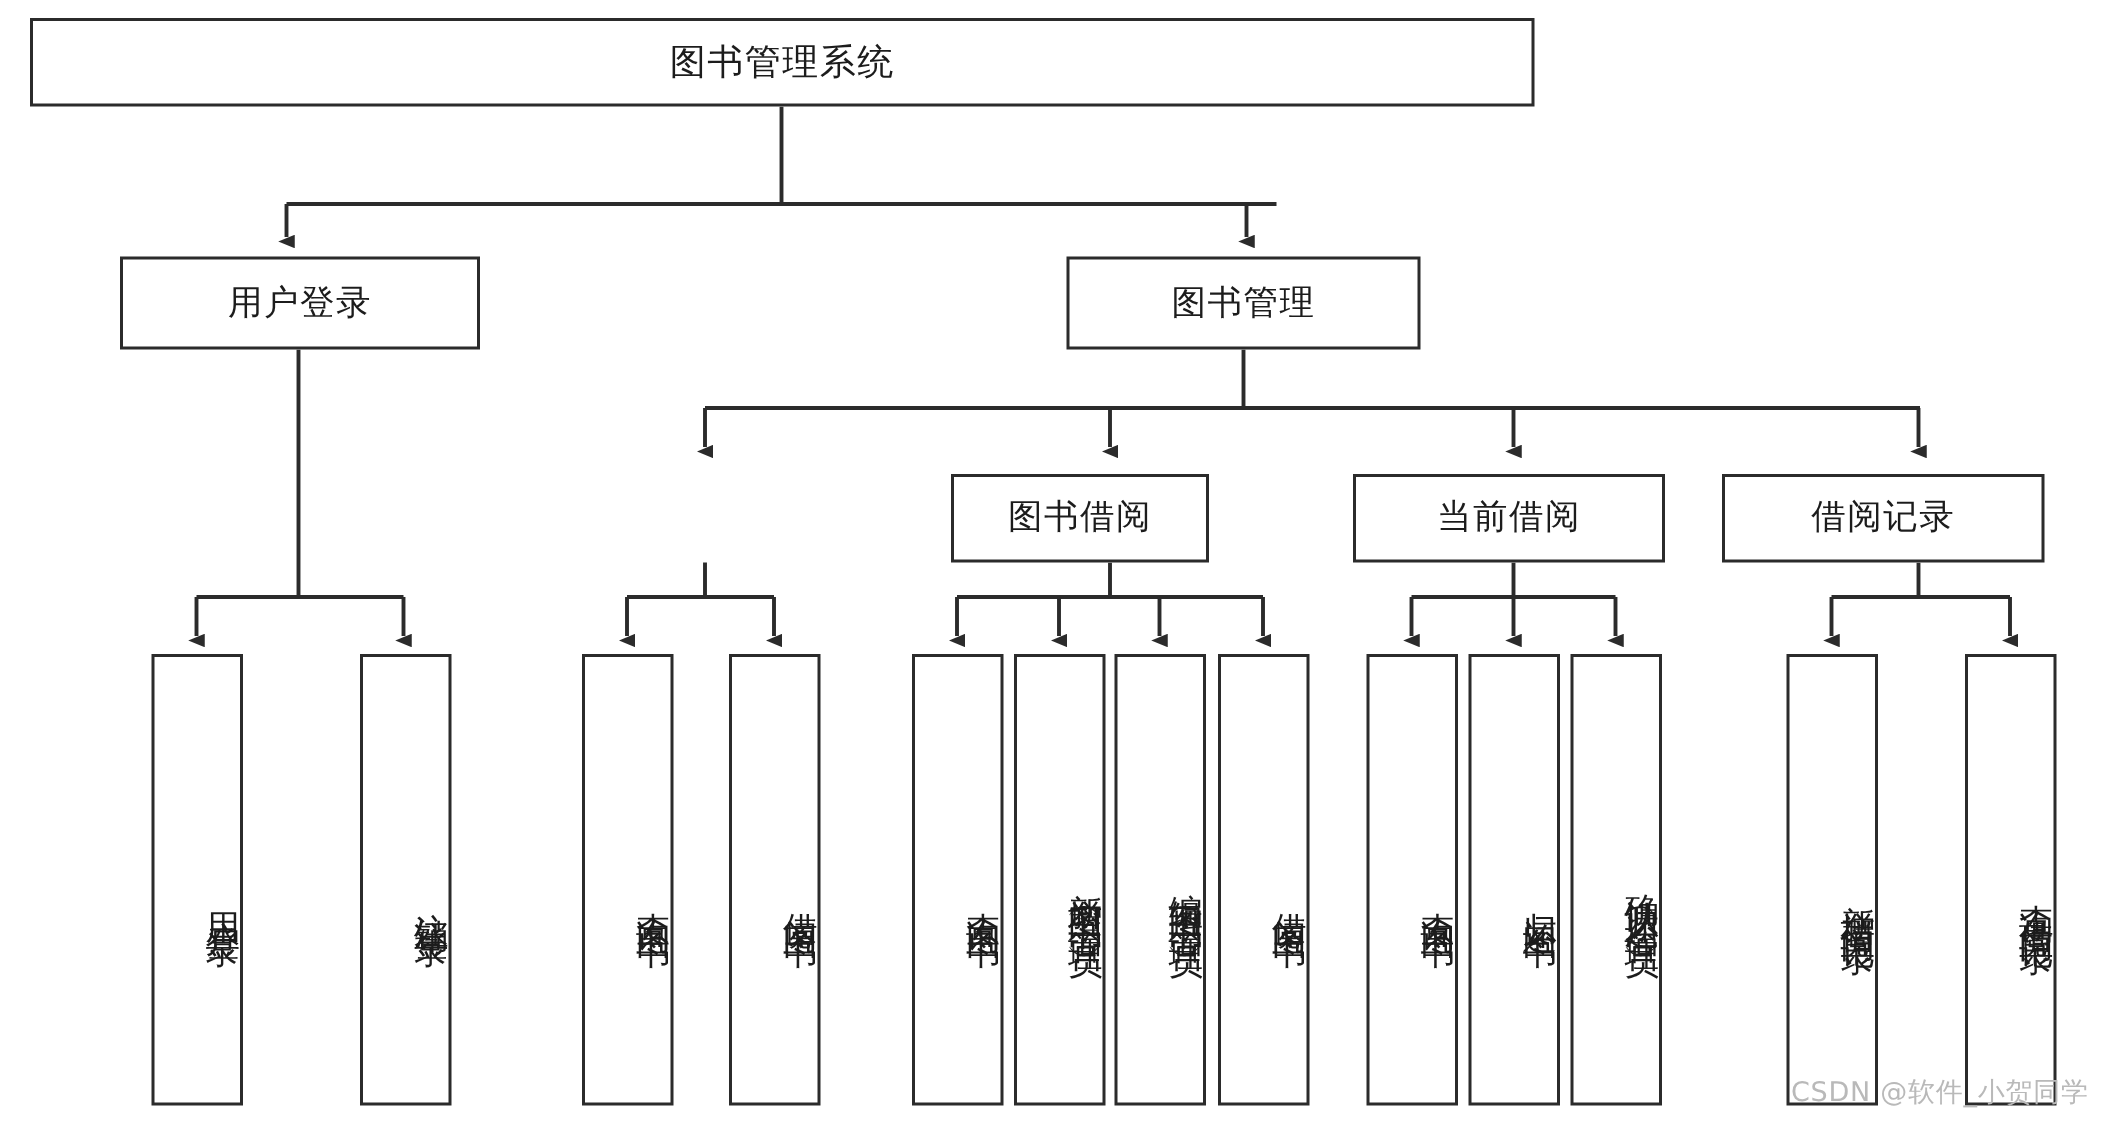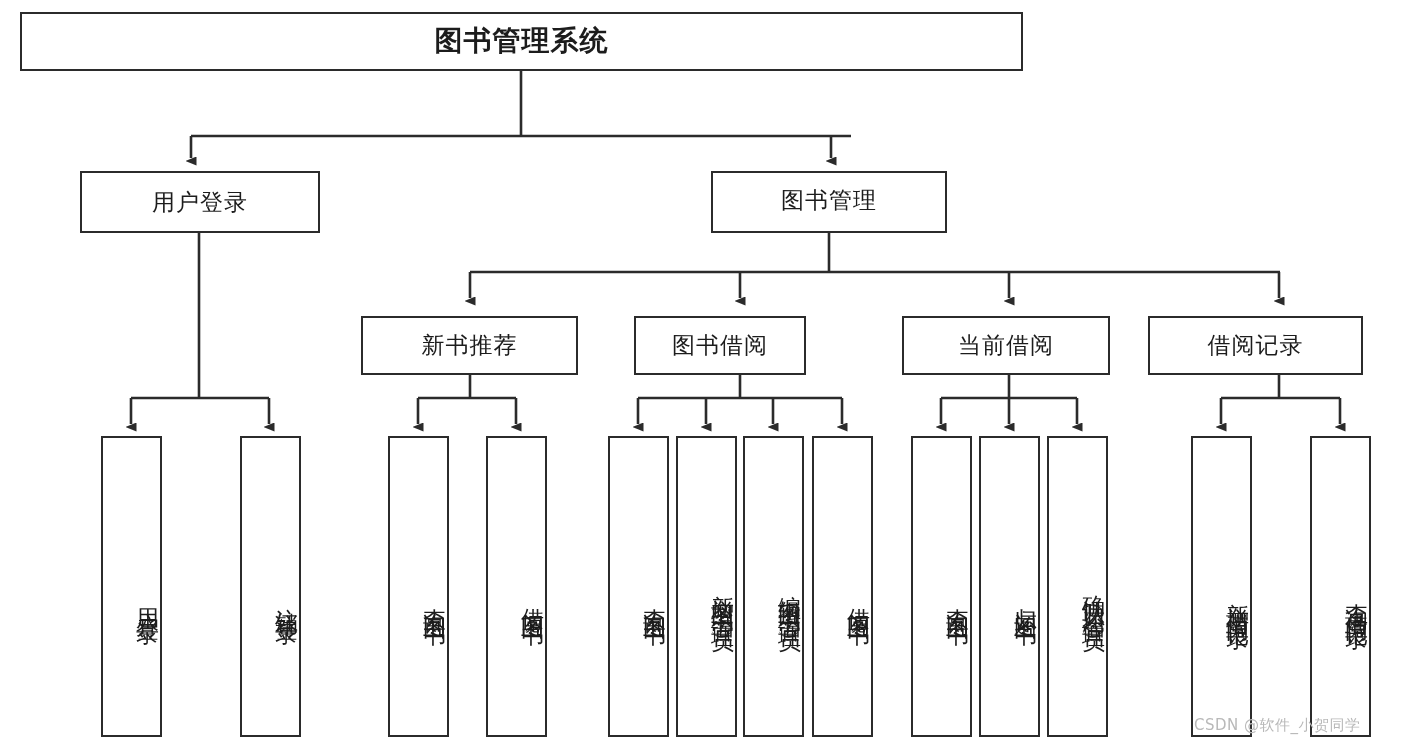--- a/index.html
+++ b/index.html
@@ -35,41 +35,40 @@
     align-items: center;
     justify-content: center;
     color: #1c1c1c;
   }
   .node.horizontal {
     font-size: 23px;
     letter-spacing: 1px;
     line-height: 1.15;
   }
   .node.root {
-    font-size: 28px;
-    font-weight: bold;
+    font-size: 24px;
   }
   .node.vertical {
     writing-mode: vertical-rl;
     text-orientation: upright;
     font-size: 23px;
     letter-spacing: 5px;
     padding-top: 26px;
     align-items: flex-start;
     justify-content: center;
     line-height: 1.1;
   }
   .node.vertical > .vlabel {
     writing-mode: vertical-rl;
     text-orientation: upright;
     display: block;
   }
   .watermark {
     position: absolute;
-    font-size: 15px;
+    font-size: 18px;
     color: #b9b9b9;
     letter-spacing: 0.5px;
     white-space: nowrap;
     font-family: "DejaVu Sans", "Liberation Sans", sans-serif;
   }
 </style>
 </head>
 <body>
 
 <div id="diagram-root">
@@ -121,23 +120,22 @@
       <path d="M 1221,398 L 1340,398"></path>
       <path d="M 1221,398 L 1221,424" marker-end="url(#arrowhead)"></path>
       <path d="M 1340,398 L 1340,424" marker-end="url(#arrowhead)"></path>
     </g>
   </svg>
 
   <div class="node horizontal root" style="left:20px; top:12px; width:1003px; height:59px;">图书管理系统</div>
 
   <div class="node horizontal" style="left:80px; top:171px; width:240px; height:62px;">用户登录</div>
 
-  <div class="node horizontal" style="left:711px; top:171px; width:236px; height:62px;font-family:Liberation Mono, monospace;">图书管理</div>
+  <div class="node horizontal" style="left:711px; top:171px; width:236px; height:62px;">图书管理</div>
 
-  <div class="node horizontal" style="left:361px; top:316px; width:217px; height:59px;">新书推荐</div>
 
   <div class="node horizontal" style="left:634px; top:316px; width:172px; height:59px;">图书借阅</div>
 
   <div class="node horizontal" style="left:902px; top:316px; width:208px; height:59px;">当前借阅</div>
 
   <div class="node horizontal" style="left:1148px; top:316px; width:215px; height:59px;">借阅记录</div>
 
   <div class="node vertical" style="left:101px; top:436px; width:61px; height:301px;">
     <span class="vlabel">用户登录</span>
   </div>

